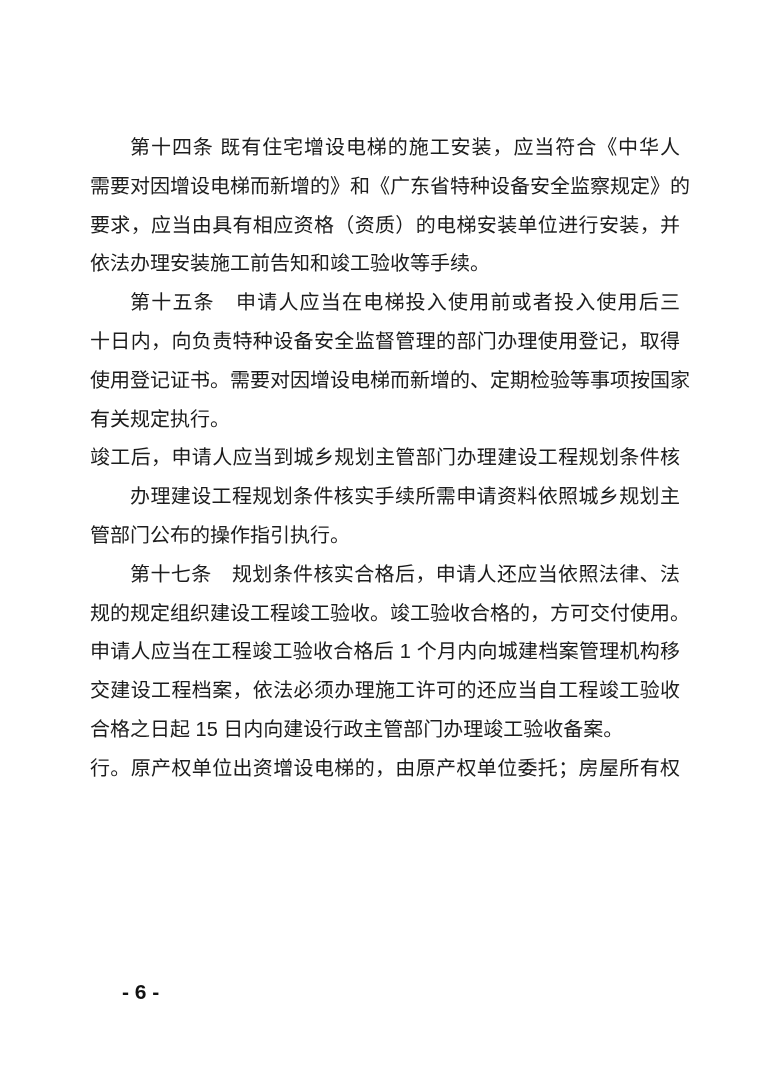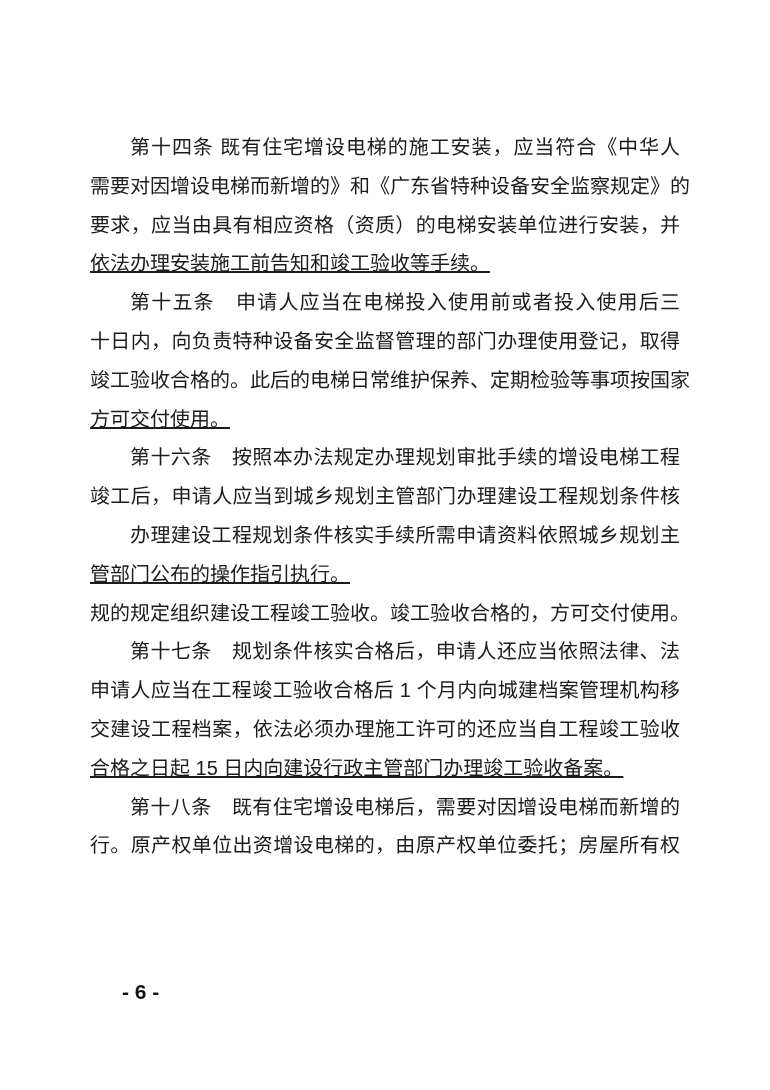--- a/index.html
+++ b/index.html
@@ -28,21 +28,20 @@
   .text-line {
     text-align: justify;
     text-align-last: justify;
     white-space: nowrap;
     height: 38.8px;
     overflow: visible;
   }
   .text-line.para-end {
     text-align-last: left;
     white-space: normal;
-    text-decoration: underline;
   }
   .text-line.para-start {
     text-indent: 2em;
   }
   .page-number {
     position: absolute;
     left: 122px;
     top: 980px;
     font-size: 21px;
     font-weight: 700;
@@ -53,28 +52,26 @@
 <body>
 
 <div class="doc-page">
   <div class="body-text">
     <div class="text-line para-start">第十四条 既有住宅增设电梯的施工安装，应当符合《中华人</div>
     <div class="text-line">需要对因增设电梯而新增的》和《广东省特种设备安全监察规定》的</div>
     <div class="text-line">要求，应当由具有相应资格（资质）的电梯安装单位进行安装，并</div>
     <div class="text-line para-end">依法办理安装施工前告知和竣工验收等手续。</div>
     <div class="text-line para-start">第十五条　申请人应当在电梯投入使用前或者投入使用后三</div>
     <div class="text-line">十日内，向负责特种设备安全监督管理的部门办理使用登记，取得</div>
-    <div class="text-line">竣工验收合格的。此后的电梯日常维护保养、定期检验等事项按国家</div>
-    <div class="text-line para-end">方可交付使用。</div>
-    <div class="text-line para-start">第十六条　按照本办法规定办理规划审批手续的增设电梯工程</div>
+    <div class="text-line">使用登记证书。需要对因增设电梯而新增的、定期检验等事项按国家</div>
+    <div class="text-line para-end">有关规定执行。</div>
     <div class="text-line">竣工后，申请人应当到城乡规划主管部门办理建设工程规划条件核</div>
     <div class="text-line para-start">办理建设工程规划条件核实手续所需申请资料依照城乡规划主</div>
     <div class="text-line para-end">管部门公布的操作指引执行。</div>
+    <div class="text-line para-start">第十七条　规划条件核实合格后，申请人还应当依照法律、法</div>
     <div class="text-line">规的规定组织建设工程竣工验收。竣工验收合格的，方可交付使用。</div>
-    <div class="text-line para-start">第十七条　规划条件核实合格后，申请人还应当依照法律、法</div>
     <div class="text-line">申请人应当在工程竣工验收合格后 1 个月内向城建档案管理机构移</div>
     <div class="text-line">交建设工程档案，依法必须办理施工许可的还应当自工程竣工验收</div>
     <div class="text-line para-end">合格之日起 15 日内向建设行政主管部门办理竣工验收备案。</div>
-    <div class="text-line para-start">第十八条　既有住宅增设电梯后，需要对因增设电梯而新增的</div>
     <div class="text-line">行。原产权单位出资增设电梯的，由原产权单位委托；房屋所有权</div>
   </div>
   <div class="page-number">- 6 -</div>
 </div>
 
 </body></html>

